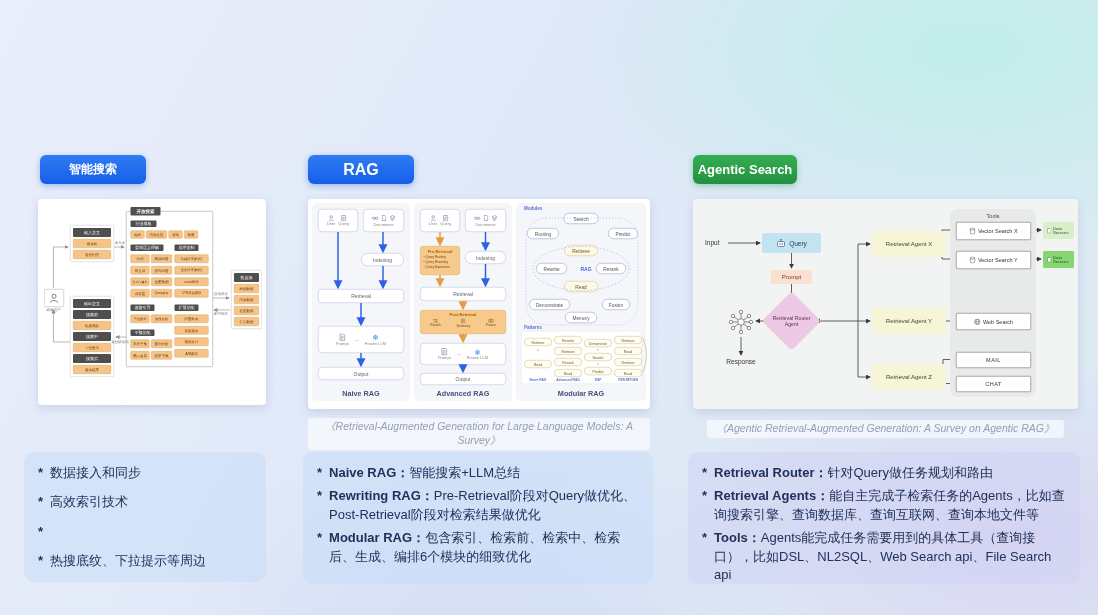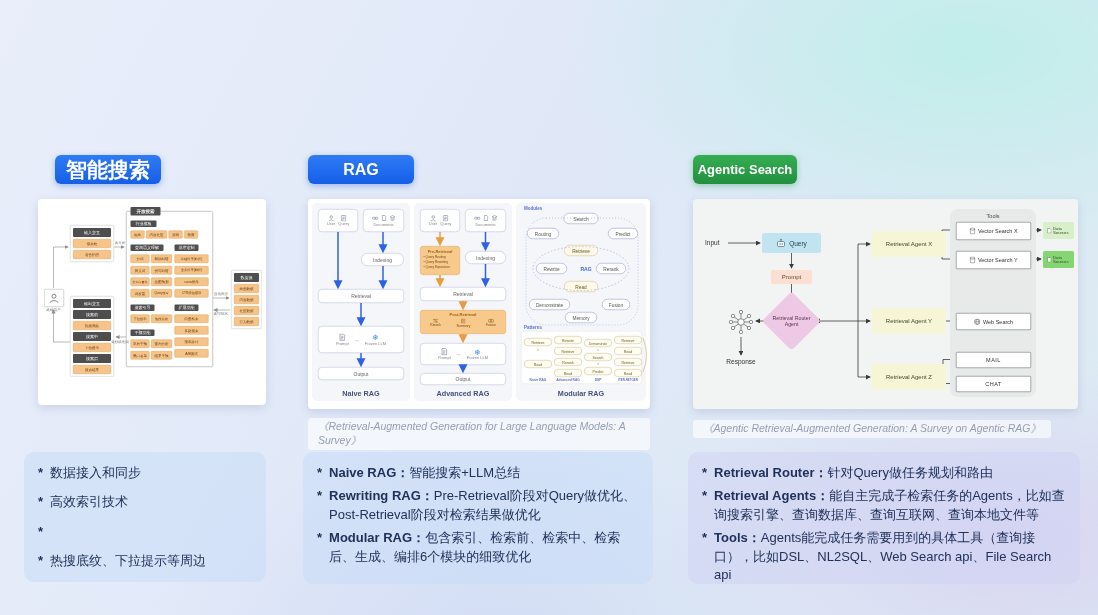--- a/index.html
+++ b/index.html
@@ -15,33 +15,33 @@
   .logo-main{font-size:17px;font-weight:800;font-style:italic;letter-spacing:.5px}
   .logo-cn{font-style:normal;font-weight:700;margin-left:7px;font-size:16px}
   .logo-sub{font-size:6.8px;letter-spacing:3.1px;margin-top:3px;font-weight:700}
   .title{position:absolute;left:0;right:0;top:52px;text-align:center;font-size:35px;font-weight:800;color:#1456ee;letter-spacing:1px}
   .subtitle{position:absolute;left:0;right:0;top:100px;text-align:center;font-size:20px;font-weight:600;color:#14161c}
   
   .chip{position:absolute;top:155px;height:29px;border-radius:6px;color:#fff;font-weight:700;
     display:flex;align-items:center;justify-content:center}
   .chip.b{background:linear-gradient(180deg,#2f7bf4,#155fe8);box-shadow:0 2px 6px rgba(25,90,220,.35)}
   .chip.g{background:linear-gradient(180deg,#35ad53,#22903f);box-shadow:0 2px 6px rgba(30,140,70,.35)}
-  .chip.c1{left:55px;width:106px;font-size:21px}
+  .chip.c1{left:40px;width:106px;font-size:12px}
   .chip.c2{left:308px;width:106px;font-size:16px}
   .chip.c3{left:693px;width:104px;font-size:13px}
   
   .card{position:absolute;top:199px;background:#fff;border-radius:4px;overflow:hidden;box-shadow:0 3px 10px rgba(90,110,160,.20)}
   .card.k1{left:38px;width:228px;height:206px}
   .card.k2{left:308px;width:342px;height:210px}
   .card.k3{left:693px;width:385px;height:210px;background:#f1f4f3}
   .zw{position:absolute;left:0;top:0;transform:scale(.5);transform-origin:0 0}
   .zw1{width:456px;height:412px}.zw2{width:684px;height:420px}.zw3{width:770px;height:420px}
   .ovl{position:absolute;left:0;top:0;pointer-events:none}
   
-  .citation{position:absolute;font-size:10.5px;font-style:italic;color:#969eb2}
+  .citation{position:absolute;text-align:center;font-size:10.5px;font-style:italic;color:#969eb2}
   .citation span{background:rgba(255,255,255,.62);padding:2px 10px;border-radius:3px;display:inline-block}
   .cit2{left:308px;width:342px;top:418px}
   .cit3{left:693px;width:385px;top:420px}
   
   .panel{position:absolute;top:452px;border-radius:10px;box-sizing:border-box;padding:12px 14px 8px}
   .p1{left:24px;width:242px;height:130px;background:rgba(201,221,247,.55)}
   .p2{left:303px;width:350px;height:132px;background:rgba(201,221,247,.55)}
   .p3{left:688px;width:392px;height:132px;background:rgba(208,212,243,.55)}
   .bullet{display:flex;gap:7px;color:#20315a;font-size:13px;line-height:1.42;margin-bottom:5px}
   .p1 .bullet{margin-bottom:11px}

